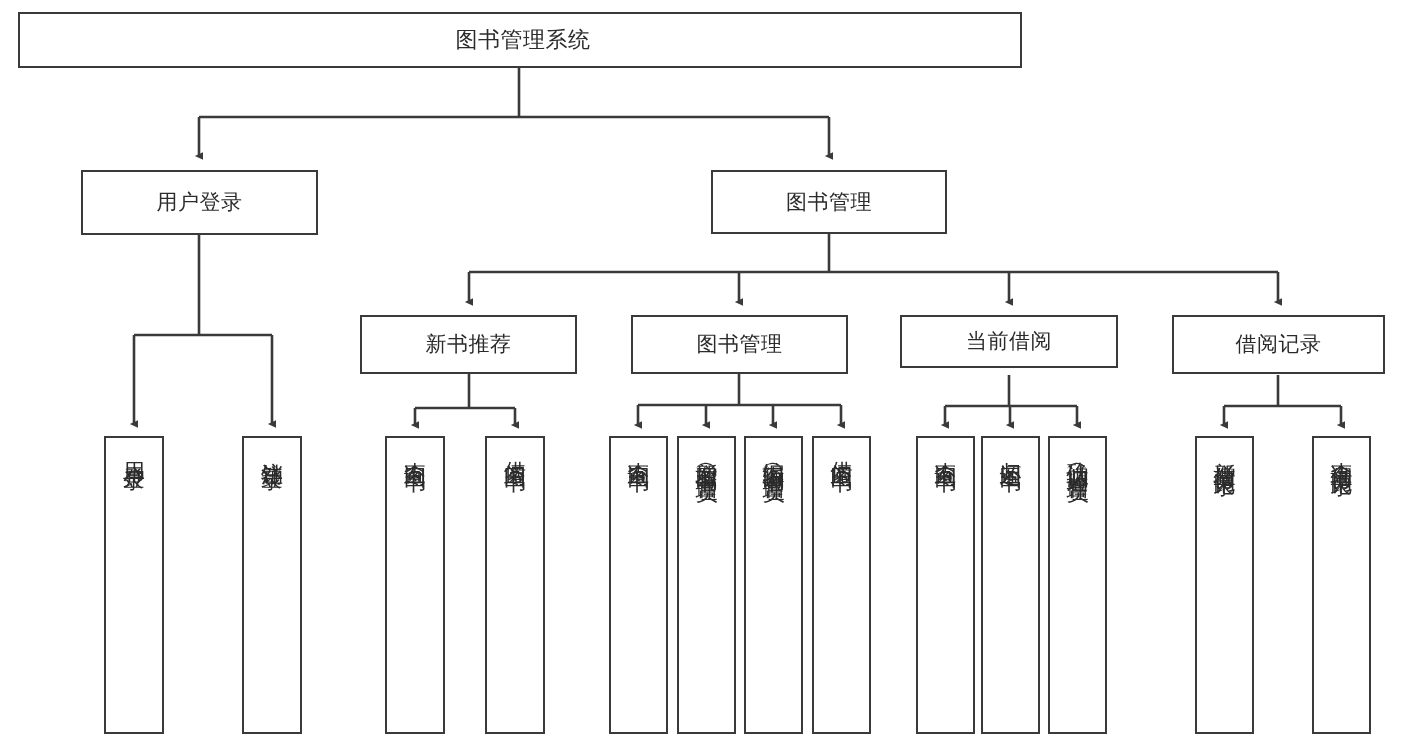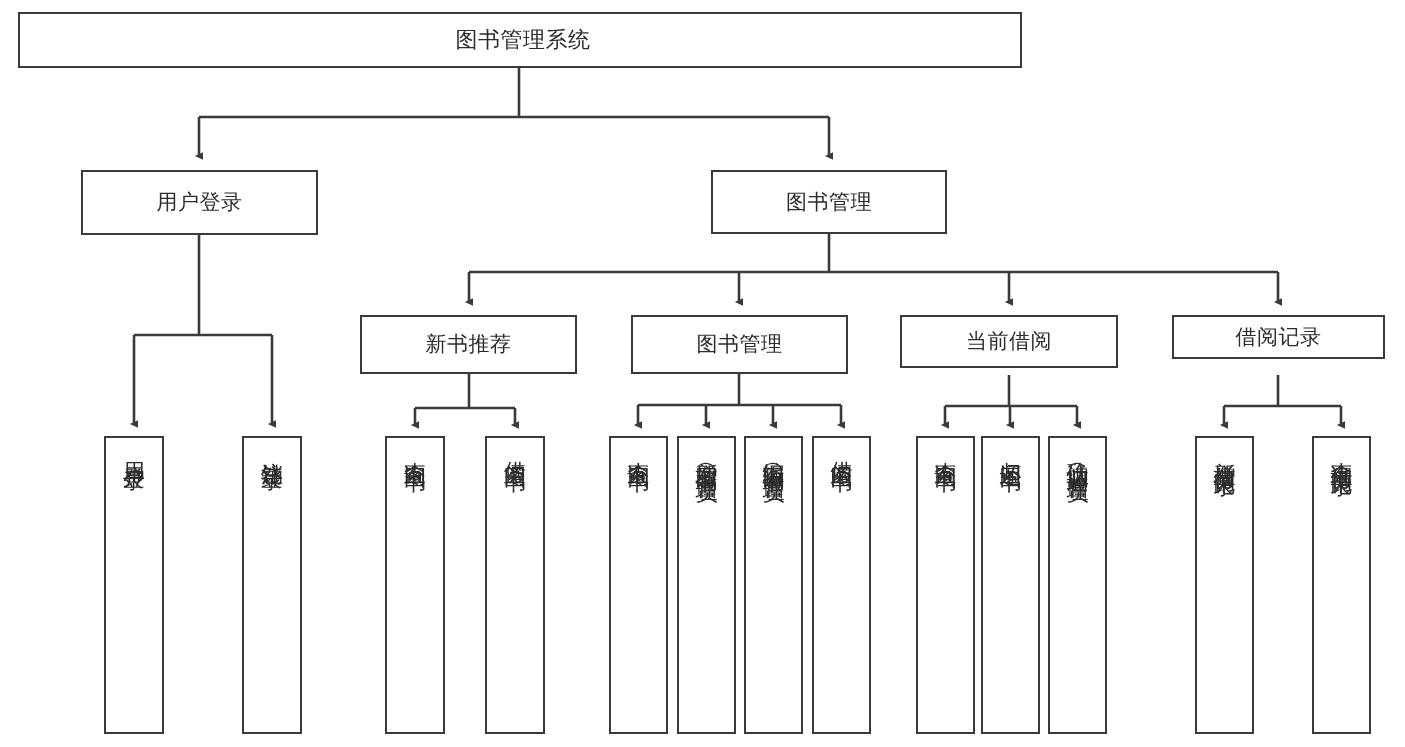--- a/index.html
+++ b/index.html
@@ -142,21 +142,21 @@
 
   <div class="node horiz" style="left:711px; top:170px; width:236px; height:64px;">
     <span class="node-label">图书管理</span>
   </div>
   <div class="node horiz" style="left:631px; top:315px; width:217px; height:59px;">
     <span class="node-label">图书管理</span>
   </div>
   <div class="node horiz" style="left:900px; top:315px; width:218px; height:53px;">
     <span class="node-label">当前借阅</span>
   </div>
-  <div class="node horiz" style="left:1172px; top:315px; width:213px; height:44px;">
+  <div class="node horiz" style="left:1172px; top:315px; width:213px; height:59px;">
     <span class="node-label">借阅记录</span>
   </div>
 
   <div class="node vert" style="left:104px; top:436px; width:60px; height:298px;">
     <span class="node-label">用户登录</span>
   </div>
   <div class="node vert" style="left:242px; top:436px; width:60px; height:298px;">
     <span class="node-label">注销登录</span>
   </div>
 

